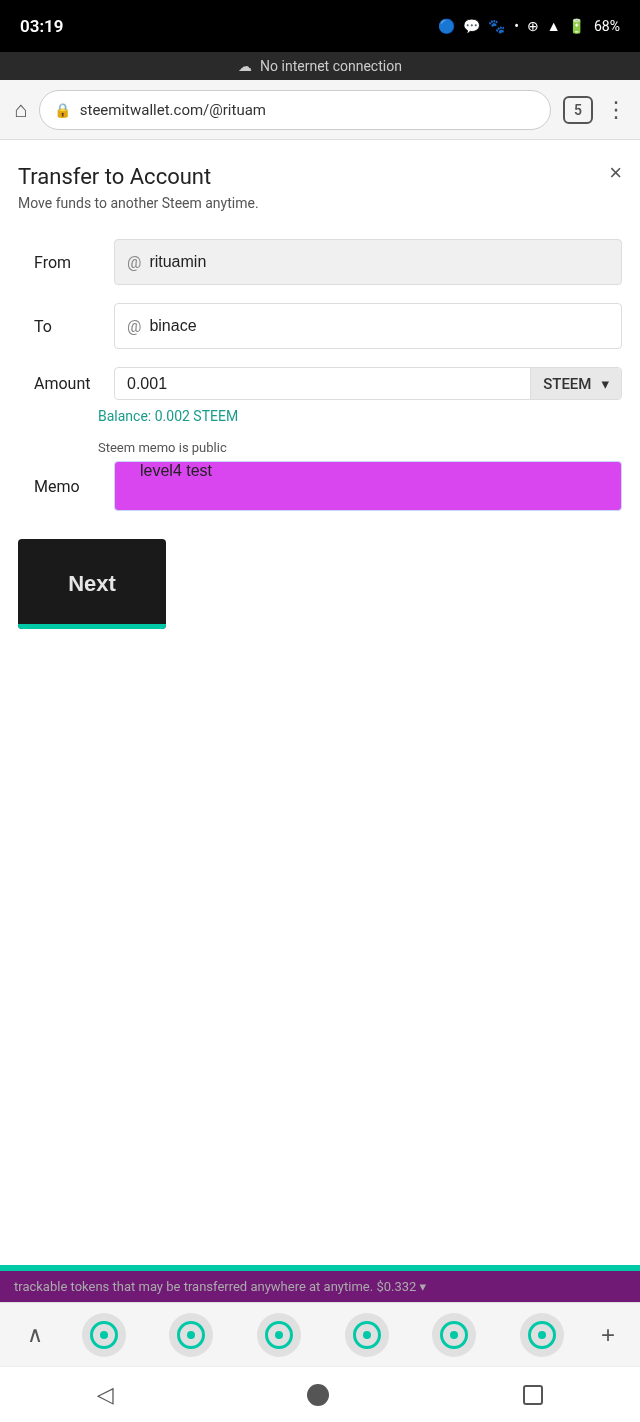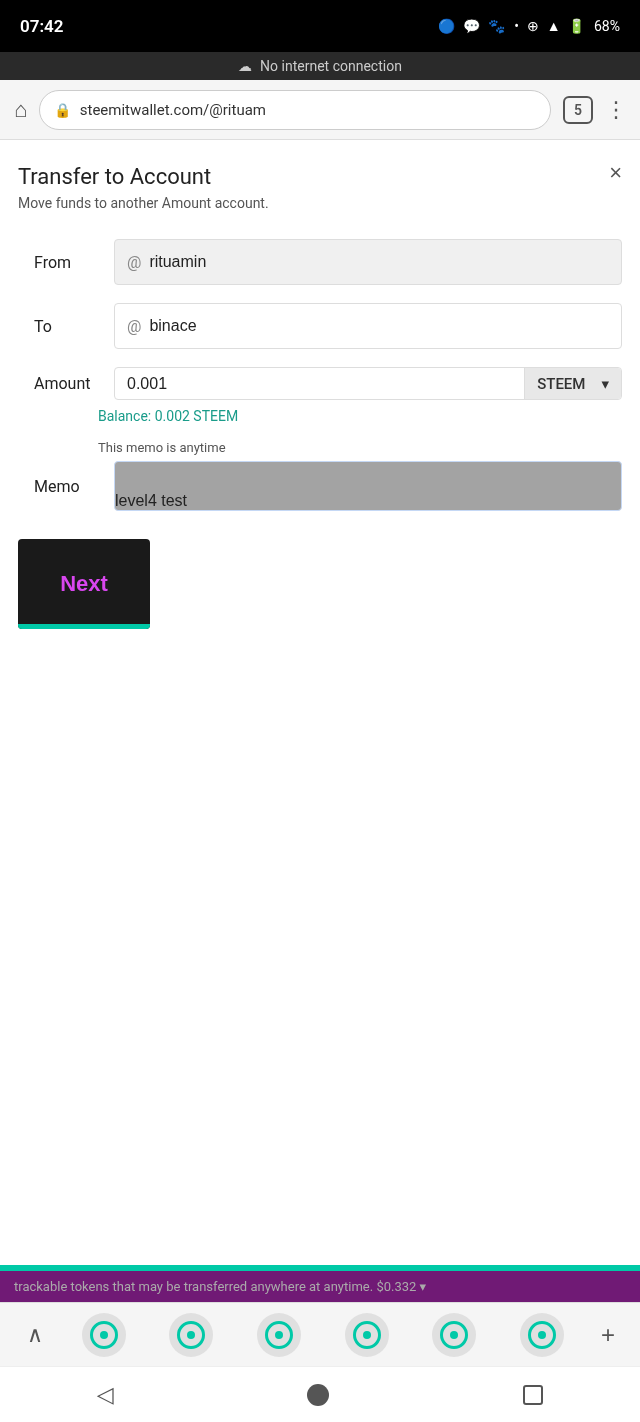--- a/index.html
+++ b/index.html
@@ -190,21 +190,21 @@
       color: #222;
       outline: none;
     }
     .currency-dropdown {
       background: #e8e8e8;
       border-left: 1px solid #ddd;
       height: 100%;
       display: flex;
       align-items: center;
       padding: 0 12px;
-      gap: 16px;
+      gap: 10px;
       font-size: 15px;
       font-weight: 500;
       color: #333;
       cursor: pointer;
       white-space: nowrap;
     }
 
     .balance-text {
       color: #1a9c8a;
       font-size: 14px;
@@ -214,44 +214,44 @@
 
     .memo-label-row {
       margin-left: 80px;
       font-size: 13px;
       color: #555;
       margin-bottom: 6px;
     }
 
     .memo-input-wrapper {
       flex: 1;
-      background: #a3a3a3;
+      background: #d946ef;
       border: 1px solid #c5d8f5;
       border-radius: 4px;
       height: 50px;
       display: flex;
-      align-items: flex-end;
-      padding: 0 0;
+      align-items: flex-start;
+      padding: 0 25px;
     }
     .memo-input-wrapper input {
       border: none;
       background: transparent;
       font-size: 16px;
       color: #222;
       outline: none;
       width: 100%;
     }
 
     .next-button {
       margin-top: 28px;
       background: #1a1a1a;
-      color: #d946ef;
+      color: #e5e5e5;
       border: none;
       border-radius: 4px;
-      width: 132px;
+      width: 148px;
       height: 90px;
       font-size: 22px;
       font-weight: 700;
       cursor: pointer;
       position: relative;
       display: flex;
       align-items: center;
       justify-content: center;
     }
     .next-button::after {
@@ -374,21 +374,21 @@
     }
 
     .spacer {
       flex: 1;
     }
   </style>
 </head>
 <body>
 
 <div class="status-bar">
-  <span class="status-time">07:42</span>
+  <span class="status-time">03:19</span>
   <div class="status-icons">
     <span>🔵</span>
     <span>💬</span>
     <span>🐾</span>
     <span>•</span>
     <span>⊕</span>
     <span>▲</span>
     <span>🔋</span>
     <span>68%</span>
   </div>
@@ -408,21 +408,21 @@
   <div class="browser-tab-badge">
     <span>5</span>
   </div>
   <span class="browser-menu-icon">⋮</span>
 </div>
 
 <div class="main-content">
   <button class="close-btn">×</button>
 
   <h1 class="form-title">Transfer to Account</h1>
-  <p class="form-subtitle">Move funds to another Amount account.</p>
+  <p class="form-subtitle">Move funds to another Steem anytime.</p>
 
   <div class="form-row">
     <span class="form-label">From</span>
     <div class="input-with-at">
       <span class="at-symbol">@</span>
       <input type="text" value="rituamin" readonly="" style="">
     </div>
   </div>
 
   <div class="form-row">
@@ -439,21 +439,21 @@
       <input type="text" class="amount-input" value="0.001" style="">
       <div class="currency-dropdown">
         <span>STEEM</span>
         <span>▾</span>
       </div>
     </div>
   </div>
 
   <div class="balance-text">Balance: 0.002 STEEM</div>
 
-  <div class="memo-label-row">This memo is anytime</div>
+  <div class="memo-label-row">Steem memo is public</div>
 
   <div class="form-row">
     <span class="form-label">Memo</span>
     <div class="memo-input-wrapper">
       <input type="text" value="level4 test" style="">
     </div>
   </div>
 
   <button class="next-button">Next</button>
 

